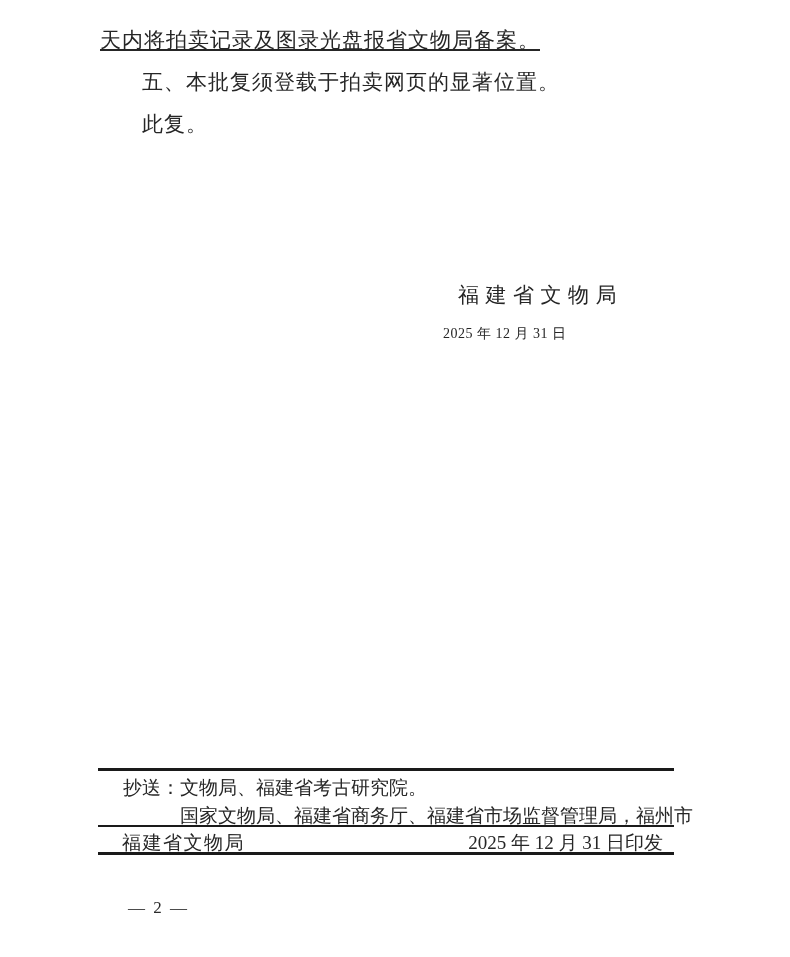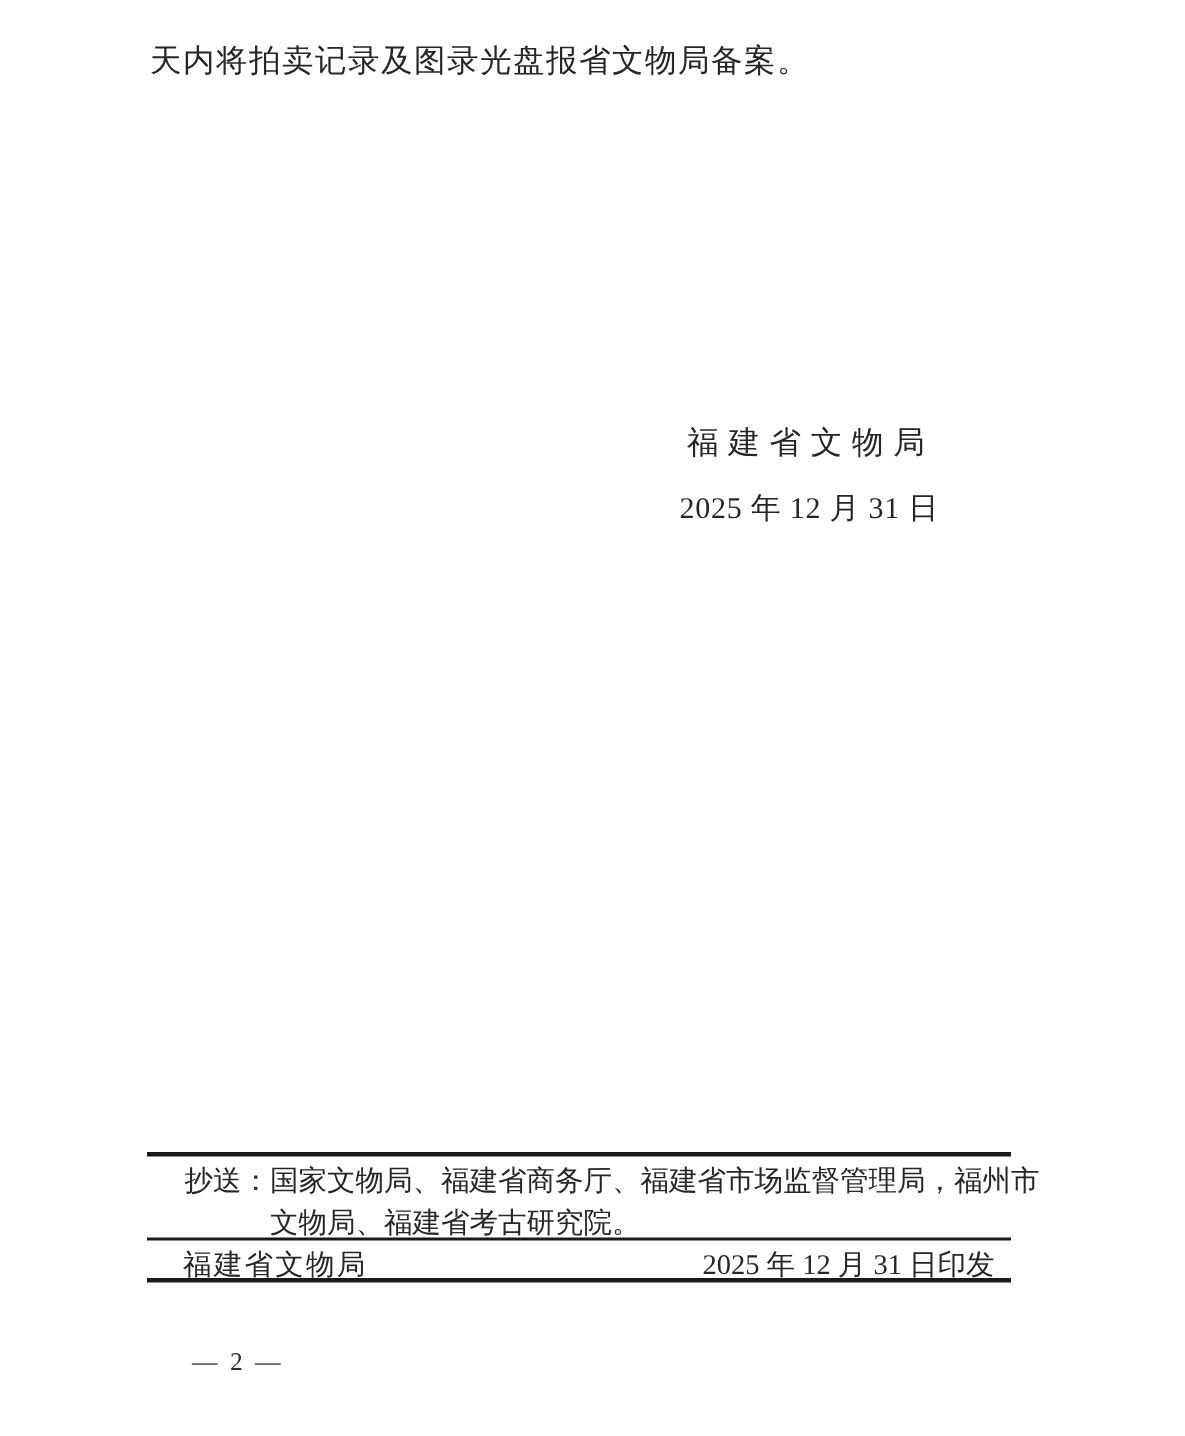--- a/index.html
+++ b/index.html
@@ -16,37 +16,36 @@
   .body-text {
     position: absolute;
     left: 100px;
     top: 19px;
     width: 596px;
     font-size: 21px;
     line-height: 42px;
     letter-spacing: 1px;
   }
   .body-text p { text-indent: 42px; }
-  .body-text p.first { text-indent: 0; }
+  .body-text p.first { text-indent: 0; text-decoration: underline; }
   .sig-org {
     position: absolute;
     left: 458px;
     top: 281px;
     font-size: 21px;
     letter-spacing: 6.5px;
     white-space: nowrap;
   }
   .sig-date {
     position: absolute;
     left: 443px;
     top: 325px;
-    font-size: 20px;
+    font-size: 14px;
     letter-spacing: 0.5px;
     white-space: nowrap;
-    margin-left: 10px;
   }
   .rule {
     position: absolute;
     left: 98px;
     width: 576px;
     background: #1a1a1a;
   }
   .rule-top    { top: 768px; height: 2.5px; }
   .rule-mid    { top: 825px; height: 1.5px; }
   .rule-bottom { top: 852px; height: 2.5px; }
@@ -84,32 +83,34 @@
     white-space: nowrap;
   }
 </style>
 </head>
 <body>
 
 <div class="page">
 
   <div class="body-text">
     <p class="first">天内将拍卖记录及图录光盘报省文物局备案。</p>
+    <p>五、本批复须登载于拍卖网页的显著位置。</p>
+    <p>此复。</p>
   </div>
 
   <div class="sig-org">福建省文物局</div>
   <div class="sig-date">2025 年 12 月 31 日</div>
 
   <div class="rule rule-top"></div>
 
   <div class="cc-row">
     <span class="cc-label">抄送：</span>
     <div class="cc-lines">
+      <div>文物局、福建省考古研究院。</div>
       <div>国家文物局、福建省商务厅、福建省市场监督管理局，福州市</div>
-      <div>文物局、福建省考古研究院。</div>
     </div>
   </div>
 
   <div class="rule rule-mid"></div>
 
   <div class="issuer-row">
     <span class="issuer-name">福建省文物局</span>
     <span class="print-date">2025 年 12 月 31 日印发</span>
   </div>
 

